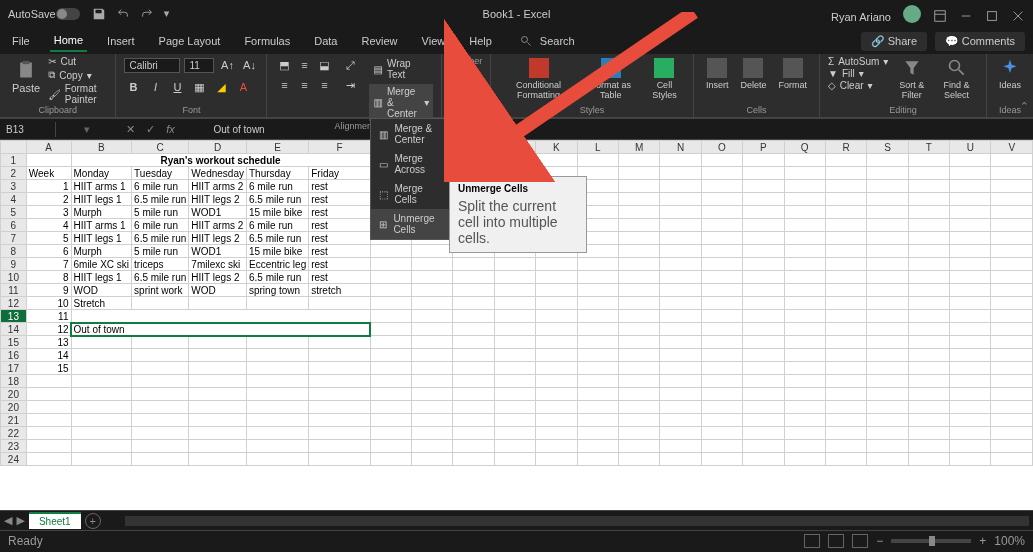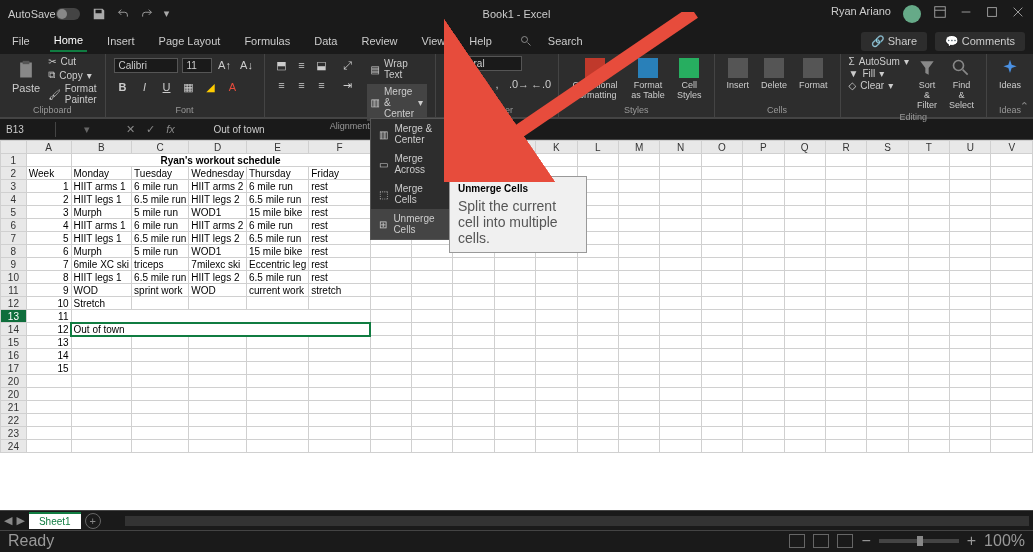--- a/index.html
+++ b/index.html
@@ -6,44 +6,44 @@
 body { background: #1a1a1a; color: #ccc; font-size: 11px; overflow: hidden; width: 1033px; height: 552px; position: relative; }
 
 
 .titlebar { height: 28px; background: #1a1a1a; display: flex; align-items: center; padding: 0 8px; }
 .titlebar .autosave { display: flex; align-items: center; }
 .titlebar .toggle { width: 24px; height: 12px; background: #444; border-radius: 6px; position: relative; }
 .titlebar .toggle::after { content: ''; position: absolute; width: 10px; height: 10px; background: #888; border-radius: 50%; top: 1px; left: 1px; }
 .titlebar .qat { display: flex; gap: 10px; margin-left: 12px; }
 .titlebar .qat-icon { width: 14px; height: 14px; color: #aaa; }
 .titlebar .doc-title { position: absolute; left: 50%; transform: translateX(-50%); color: #ccc; }
-.titlebar .right { margin-left: auto; display: flex; align-items: flex-start; gap: 12px; }
+.titlebar .right { margin-left: auto; display: flex; align-items: flex-end; gap: 12px; }
 .titlebar .avatar { width: 18px; height: 18px; border-radius: 50%; background: #6a8; }
 .titlebar .winbtn { width: 14px; height: 14px; color: #aaa; }
 
 
 .ribbon-tabs { height: 26px; background: #1a1a1a; display: flex; align-items: center; padding: 0 8px; gap: 16px; }
 .ribbon-tabs .tab { color: #ccc; padding: 4px 4px; cursor: pointer; }
 .ribbon-tabs .tab.active { border-bottom: 2px solid #107c41; color: #fff; }
-.ribbon-tabs .search { display: flex; align-items: center; gap: 16px; margin-left: 8px; }
+.ribbon-tabs .search { display: flex; align-items: center; gap: 8px; margin-left: 8px; }
 .ribbon-tabs .right { margin-left: auto; display: flex; gap: 8px; }
 .ribbon-tabs .btn { background: #2d2d2d; padding: 3px 10px; border-radius: 3px; color: #ccc; }
 
 
 .ribbon { height: 64px; background: #2d2d2d; display: flex; border-bottom: 1px solid #444; position: relative; }
 .ribbon-group { border-right: 1px solid #444; padding: 2px 8px 0; display: flex; flex-direction: column; }
 .ribbon-group-content { flex: 1; display: flex; align-items: flex-start; gap: 4px; }
 .ribbon-group-label { text-align: center; font-size: 9px; color: #999; padding-bottom: 2px; }
 .paste-btn { display: flex; flex-direction: column; align-items: center; padding: 2px 4px; }
 .paste-btn svg { width: 20px; height: 24px; }
 .clip-small { display: flex; flex-direction: column; gap: 2px; font-size: 10px; }
 .clip-small div { display: flex; align-items: center; gap: 4px; cursor: pointer; }
 .font-box { display: flex; flex-direction: column; gap: 4px; }
 .font-row { display: flex; gap: 4px; align-items: center; }
-.font-combo { background: #1a1a1a; border: 1px solid #555; padding: 1px 4px; font-size: 10px; width: 64px; }
+.font-combo { background: #1a1a1a; border: 1px solid #555; padding: 1px 4px; font-size: 10px; width: 56px; }
 .size-combo { background: #1a1a1a; border: 1px solid #555; padding: 1px 4px; font-size: 10px; width: 30px; }
 .icon-btn { width: 18px; height: 18px; display: flex; align-items: center; justify-content: center; cursor: pointer; color: #ccc; }
 .align-grid { display: grid; grid-template-columns: repeat(3, 18px); grid-template-rows: repeat(2, 18px); gap: 2px; }
 .wrap-merge { display: flex; flex-direction: column; gap: 2px; margin-left: 6px; }
 .wrap-merge div { display: flex; align-items: center; gap: 4px; cursor: pointer; font-size: 10px; padding: 2px 4px; }
 .wrap-merge .merge-btn { background: #444; }
 .number-box { display: flex; flex-direction: column; gap: 4px; }
 .number-combo { background: #1a1a1a; border: 1px solid #555; padding: 1px 4px; font-size: 10px; width: 78px; }
 .big-btn { display: flex; flex-direction: column; align-items: center; padding: 2px 4px; cursor: pointer; font-size: 9px; text-align: center; gap: 2px; }
 .big-btn svg { width: 20px; height: 20px; }
@@ -87,21 +87,21 @@
 .grid .num { text-align: right; }
 
 
 .sheet-tabs { height: 20px; background: #1a1a1a; display: flex; align-items: center; padding: 0 4px; gap: 4px; border-top: 1px solid #444; }
 .sheet-tabs .nav { color: #888; }
 .sheet-tabs .tab { background: #fff; color: #107c41; padding: 2px 10px; font-size: 10px; border-top: 2px solid #107c41; }
 .sheet-tabs .add { width: 16px; height: 16px; border-radius: 50%; border: 1px solid #666; display: flex; align-items: center; justify-content: center; color: #888; }
 .sheet-tabs .scroll-track { flex:1; margin-left: 20px; height: 10px; background: #333; position: relative; }
 
 
-.status-bar { height: 20px; background: #1a1a1a; display: flex; align-items: center; padding: 0 8px; font-size: 16px; color: #999; border-top: 1px solid #444; }
+.status-bar { height: 20px; background: #1a1a1a; display: flex; align-items: center; padding: 0 8px; font-size: 12px; color: #999; border-top: 1px solid #444; }
 .status-bar .right { margin-left: auto; display: flex; align-items: center; gap: 8px; }
 .view-btn { width: 16px; height: 14px; border: 1px solid #666; }
 .zoom-slider { width: 80px; height: 4px; background: #444; position: relative; }
 .zoom-slider::after { content: ''; position: absolute; width: 6px; height: 10px; background: #888; top: -3px; left: 38px; }
 </style>
 </head>
 <body>
 
 <div class="titlebar">
   <div class="autosave">
@@ -226,32 +226,20 @@
       </div>
       <div class="wrap-merge">
         <div>▤ <span>Wrap Text</span></div>
         <div class="merge-btn">▥ <span>Merge &amp; Center</span> ▾</div>
       </div>
     </div>
     <div class="ribbon-group-label">Alignment</div>
   </div>
 
   <div class="ribbon-group">
-    <div class="ribbon-group-content">
-      <div class="number-box">
-        <div class="number-combo">General</div>
-        <div class="font-row">
-          <span class="icon-btn">$</span>
-          <span class="icon-btn">%</span>
-          <span class="icon-btn">,</span>
-          <span class="icon-btn">.0→</span>
-          <span class="icon-btn">←.0</span>
-        </div>
-      </div>
-    </div>
     <div class="ribbon-group-label">Number</div>
   </div>
 
   <div class="ribbon-group">
     <div class="ribbon-group-content">
       <div class="big-btn">
           <svg viewBox="0 0 24 24">
             <rect width="24" height="24" fill="#c0392b"></rect>
           </svg>
           <span>Conditional Formatting</span>
@@ -641,21 +629,21 @@
           <td></td>
           <td></td>
           <td></td>
         </tr>
         <tr class="">
           <th class="row-head">11</th>
           <td class="num">9</td>
           <td>WOD</td>
           <td>sprint work</td>
           <td>WOD</td>
-          <td>current work</td>
+          <td>spring town</td>
           <td>stretch</td>
           <td></td>
           <td></td>
           <td></td>
           <td></td>
           <td></td>
           <td></td>
           <td></td>
           <td></td>
           <td></td>
@@ -780,20 +768,45 @@
           <td></td>
           <td></td>
           <td></td>
           <td></td>
           <td></td>
           <td></td>
         </tr>
         <tr class="">
           <th class="row-head">17</th>
           <td class="num">15</td>
+          <td></td>
+          <td></td>
+          <td></td>
+          <td></td>
+          <td></td>
+          <td></td>
+          <td></td>
+          <td></td>
+          <td></td>
+          <td></td>
+          <td></td>
+          <td></td>
+          <td></td>
+          <td></td>
+          <td></td>
+          <td></td>
+          <td></td>
+          <td></td>
+          <td></td>
+          <td></td>
+          <td></td>
+        </tr>
+        <tr>
+          <th class="row-head">18</th>
+          <td></td>
           <td></td>
           <td></td>
           <td></td>
           <td></td>
           <td></td>
           <td></td>
           <td></td>
           <td></td>
           <td></td>
           <td></td>

